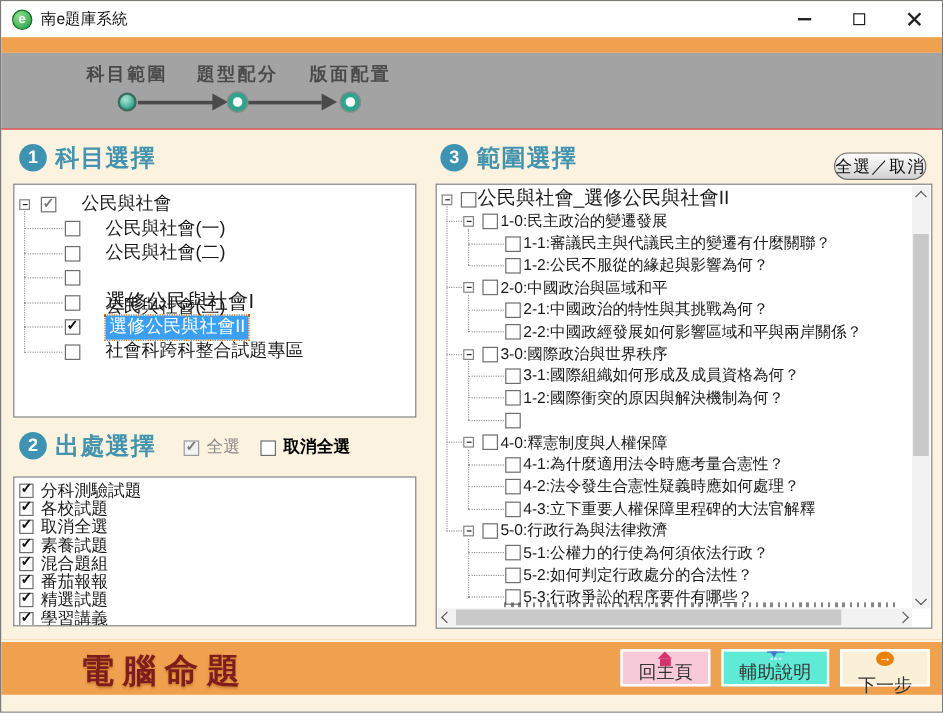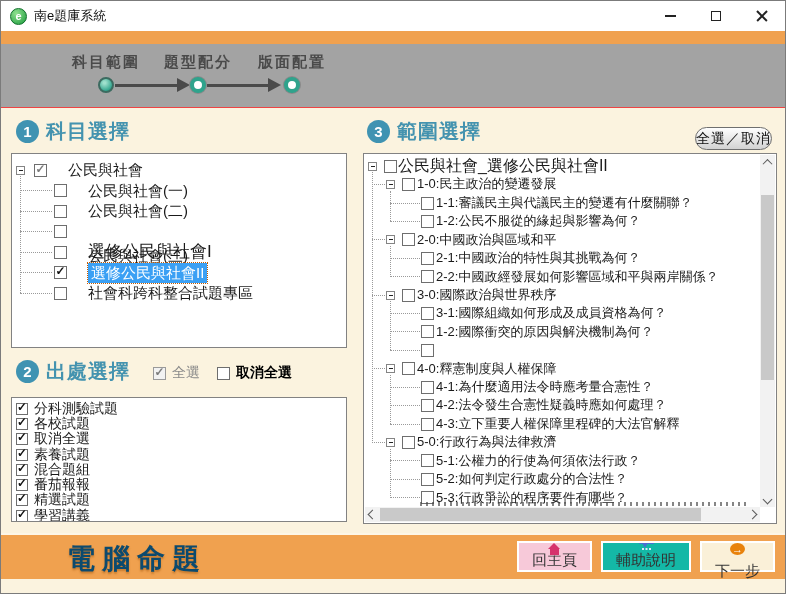--- a/index.html
+++ b/index.html
@@ -63,26 +63,26 @@
   .scroll-arrow{position:absolute;width:15px;height:15px;display:flex;align-items:center;justify-content:center;}
   .chev{width:6px;height:6px;border-right:1.6px solid #5a5a5a;border-bottom:1.6px solid #5a5a5a;}
   .chev.up{transform:rotate(-135deg) translate(-1px,-1px);}
   .chev.down{transform:rotate(45deg);}
   .chev.left{transform:rotate(135deg);}
   .chev.right{transform:rotate(-45deg);}
   .clipped-row{position:absolute;left:56px;right:30px;bottom:17px;height:4px;opacity:.65;
     background:repeating-linear-gradient(90deg,#444 0 2px,transparent 2px 6px);}
   
   .footer{position:absolute;left:0;top:532px;width:100%;height:46px;background:#F0A14F;border-top:2px solid #FDF6E7;box-sizing:border-box;}
-  .brand{position:absolute;left:66px;top:5px;font-size:28px;font-weight:bold;color:#0c4a6e;letter-spacing:7px;
+  .brand{position:absolute;left:66px;top:5px;font-size:28px;font-weight:bold;color:#7f1d1d;letter-spacing:7px;
     text-shadow:0 2px 2px rgba(170,95,20,.55);}
   .footer-btns{position:absolute;right:10px;top:6px;display:flex;gap:9px;}
   .footer-btn{height:31px;display:flex;align-items:center;gap:7px;border:2px solid #fff;box-sizing:border-box;
     padding:0 13px;font-size:15px;color:#333;white-space:nowrap;flex-direction:column;}
-  .fb-home{background:#F7C9D9;} .fb-help{background:#14b8a6;} .fb-next{background:#FAF0D8;}
+  .fb-home{background:#F7C9D9;} .fb-help{background:#5eead4;} .fb-next{background:#FAF0D8;}
   .icon-home{position:relative;width:13px;height:12px;}
   .icon-home::before{content:"";position:absolute;left:0;top:0;width:0;height:0;
     border-left:6.5px solid transparent;border-right:6.5px solid transparent;border-bottom:6px solid #D6336C;}
   .icon-home::after{content:"";position:absolute;left:2px;top:6px;width:9px;height:6px;background:#D6336C;}
   .icon-chat{position:relative;width:15px;height:11px;background:#4a6fd0;border-radius:5px;}
   .icon-chat::before{content:"";position:absolute;left:3px;bottom:-4px;width:0;height:0;
     border-left:3px solid transparent;border-right:3px solid transparent;border-top:5px solid #4a6fd0;}
   .icon-chat::after{content:"";position:absolute;left:3px;top:4.5px;width:2px;height:2px;background:#dfe6ff;
     box-shadow:3.5px 0 0 #dfe6ff,7px 0 0 #dfe6ff;}
   .icon-next{width:15px;height:15px;border-radius:50%;background:#E8820C;color:#fff;font-size:11px;font-weight:bold;

